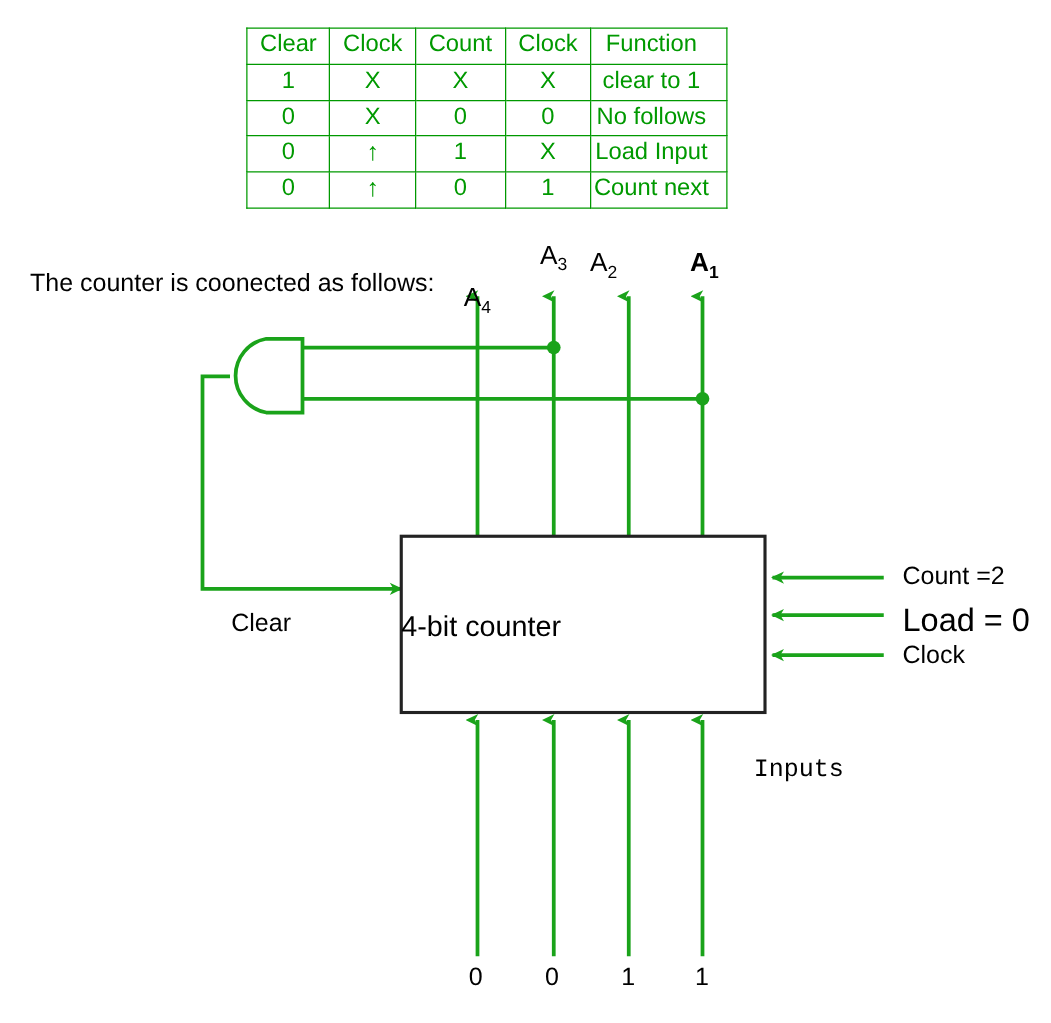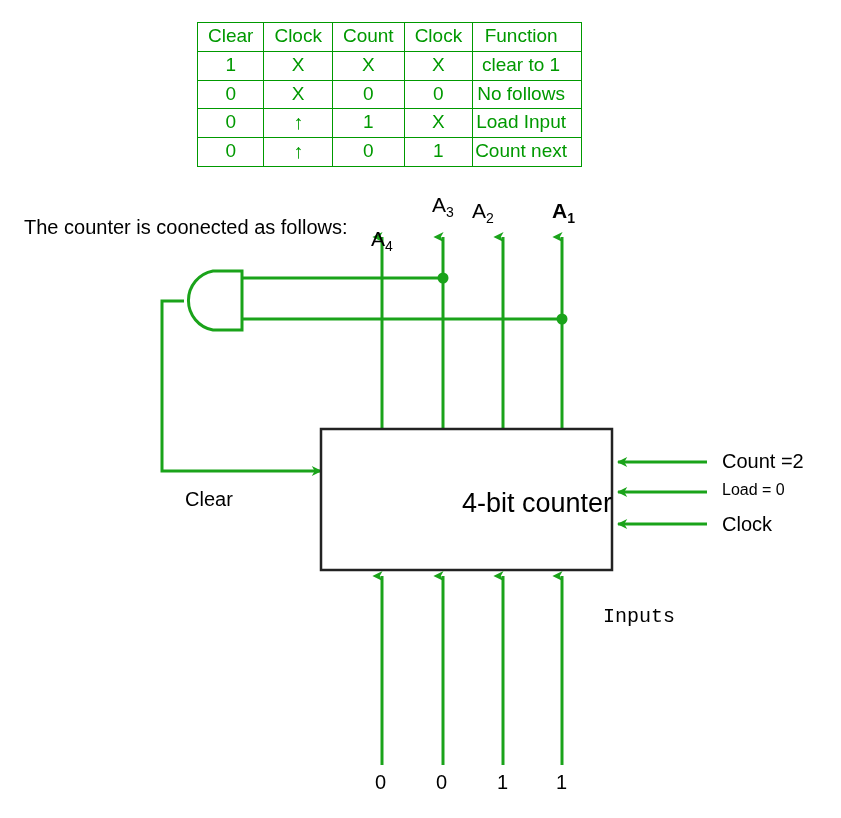--- a/index.html
+++ b/index.html
@@ -154,24 +154,24 @@
   <div class="lbl" style="left:24px; top:216px; font-size:20px;">The counter is coonected as follows:</div>
 
   <div class="lbl" style="left:371px; top:199px; font-size:21px;margin-top:28px;"><span>A</span><sub style="font-size:14px;">4</sub></div>
 
   <div class="lbl" style="left:432px; top:193px; font-size:21px;"><span>A</span><sub style="font-size:14px;">3</sub></div>
 
   <div class="lbl" style="left:472px; top:199px; font-size:21px;"><span>A</span><sub style="font-size:14px;">2</sub></div>
 
   <div class="lbl" style="left:552px; top:199px; font-size:21px;font-weight:bold;"><span>A</span><sub style="font-size:14px;">1</sub></div>
 
-  <div class="lbl" style="left:321px; top:488px; width:291px; text-align:right; font-size:27px;">4-bit counter</div>
+  <div class="lbl" style="left:321px; top:488px; width:291px; text-align:left; font-size:23px;">4-bit counter</div>
 
   <div class="lbl" style="left:722px; top:450px; font-size:20px;">Count =2</div>
-  <div class="lbl" style="left:722px; top:481px; font-size:16px;">Load = 0</div>
+  <div class="lbl" style="left:722px; top:481px; font-size:26px;">Load = 0</div>
   <div class="lbl" style="left:722px; top:513px; font-size:20px;">Clock</div>
 
   <div class="lbl" style="left:185px; top:488px; font-size:20px;">Clear</div>
 
   <div class="lbl" style="left:603px; top:605px; font-size:20px;font-family:Liberation Mono, monospace;">Inputs</div>
 
   <div class="lbl" style="left:375px; top:771px; font-size:20px;">0</div>
   <div class="lbl" style="left:436px; top:771px; font-size:20px;">0</div>
   <div class="lbl" style="left:497px; top:771px; font-size:20px;">1</div>
   <div class="lbl" style="left:556px; top:771px; font-size:20px;">1</div>

